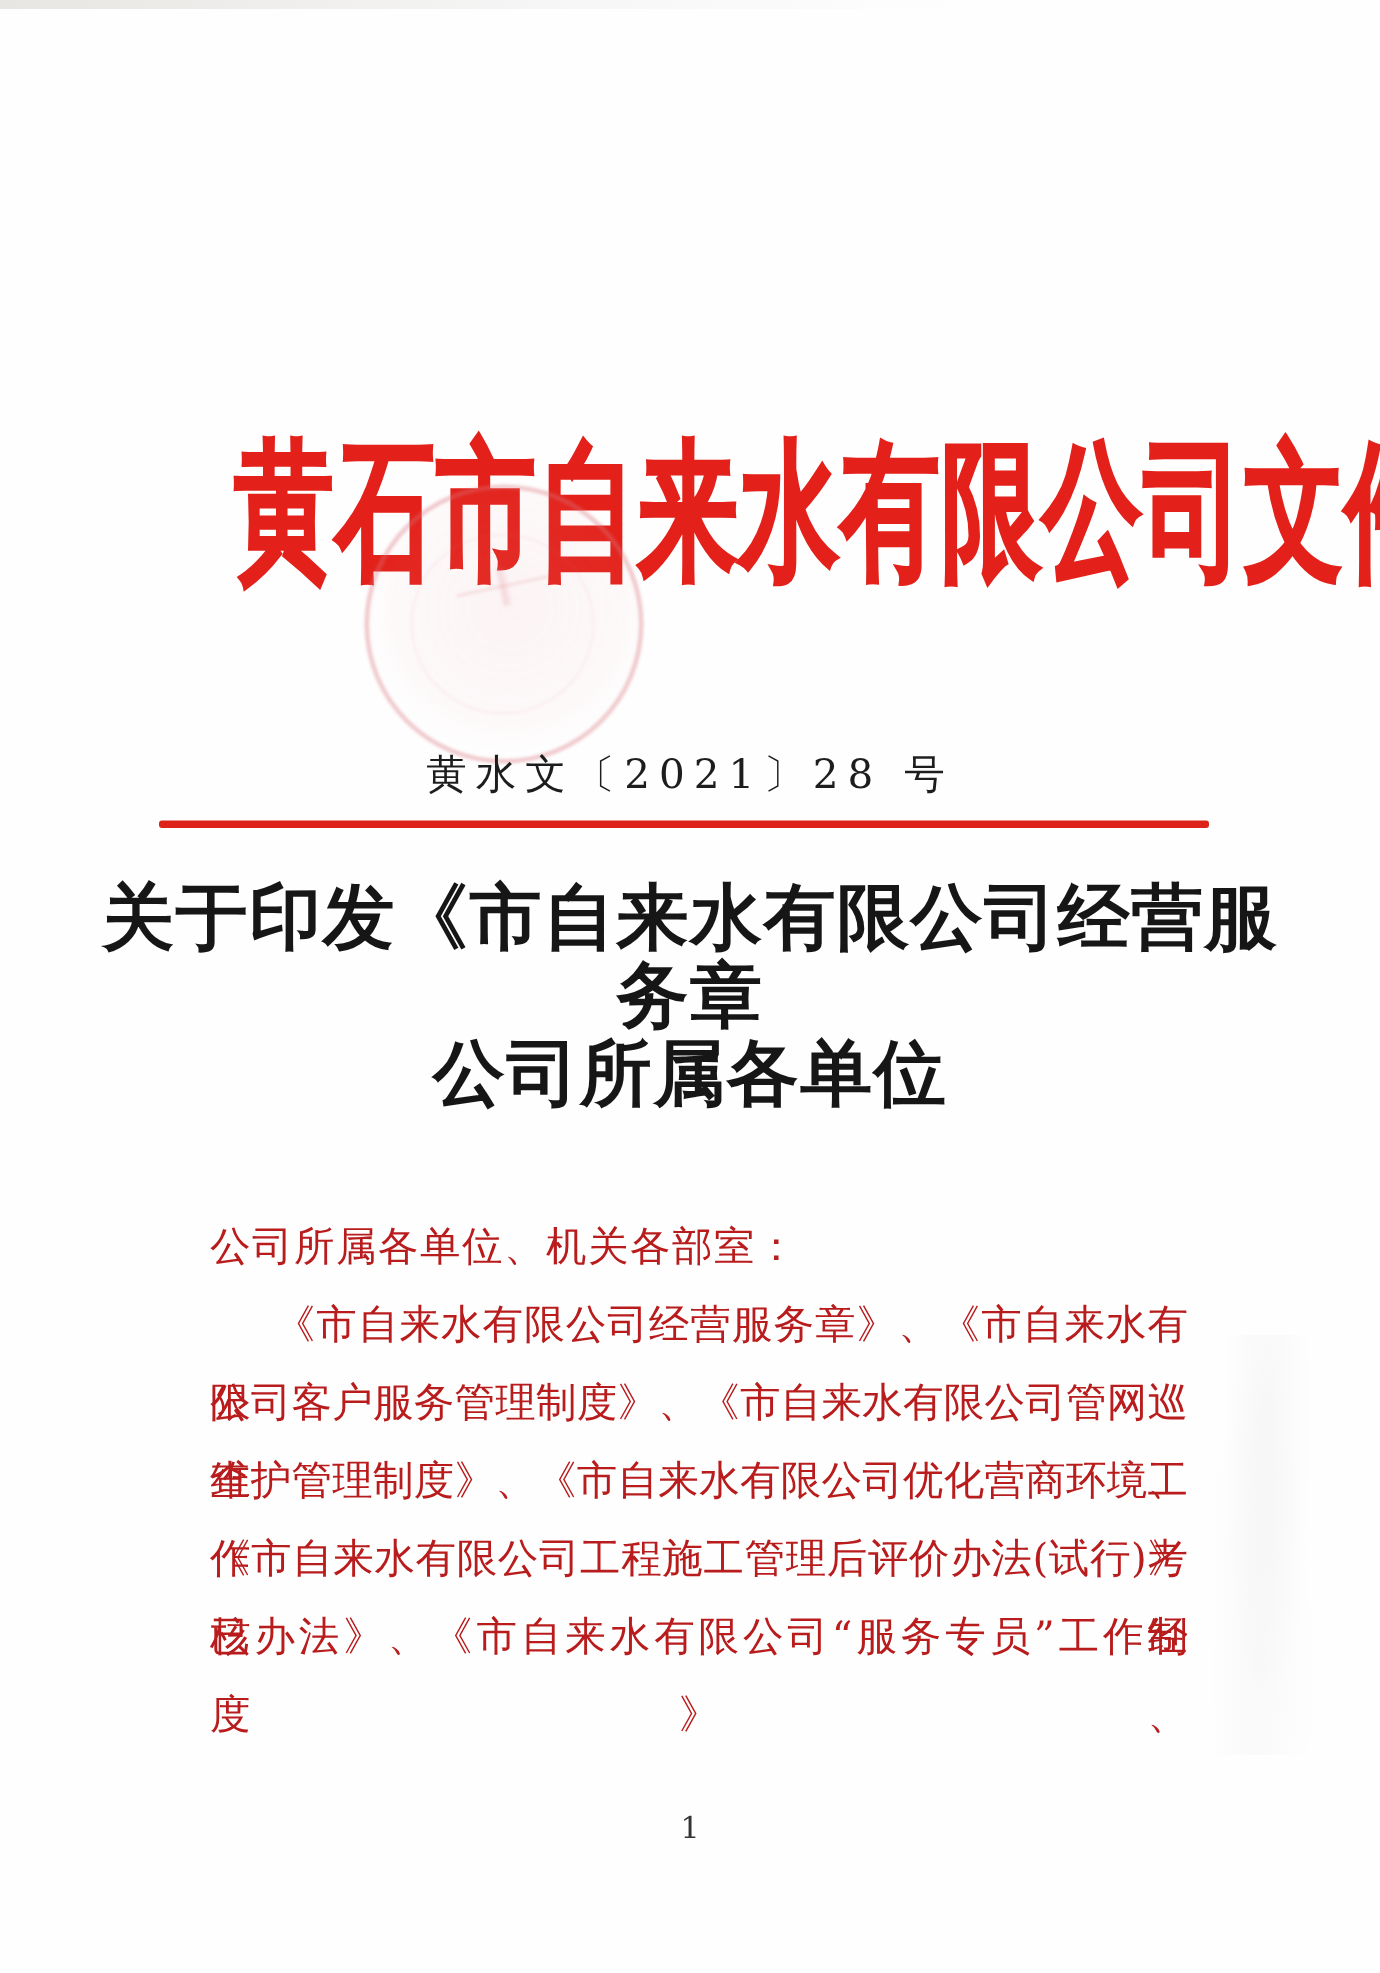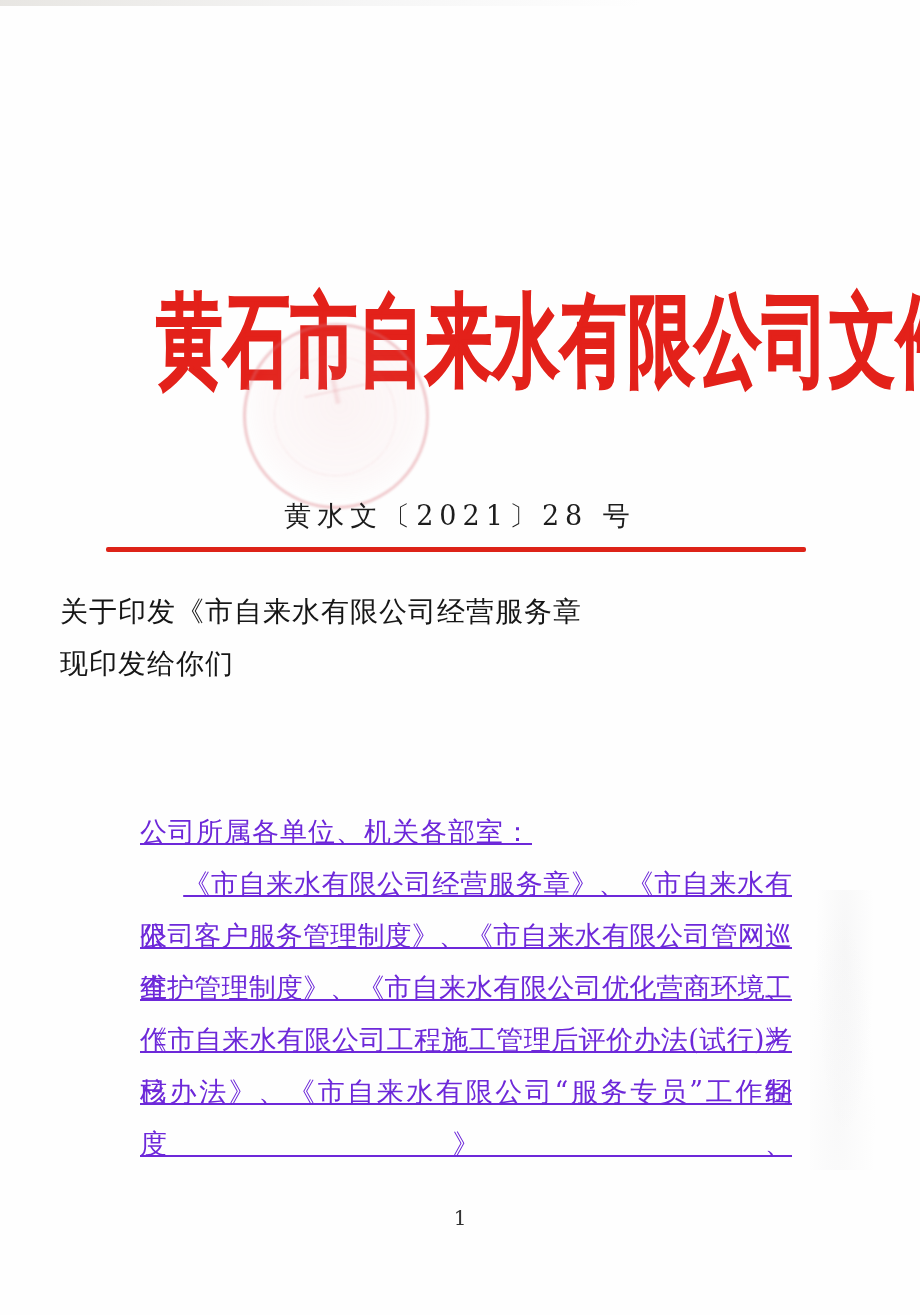--- a/index.html
+++ b/index.html
@@ -93,36 +93,35 @@
     height: 5px;
     background: #dd2318;
     border-radius: 2px;
   }
   
   .doc-title {
     position: absolute;
     left: 60px;
     top: 586px;
     width: 800px;
-    text-align: left;
-    font-size: 28px;
-    font-weight: normal;
+    text-align: center;
+    font-size: 48px;
+    font-weight: bold;
     color: #161616;
     line-height: 52px;
     letter-spacing: 1px;
   }
   
   .body-block {
     position: absolute;
     left: 140px;
     top: 806px;
     width: 652px;
     font-size: 27px;
-    color: #6d28d9;
-    text-decoration: underline;
+    color: #b91c1c;
   }
   .body-line {
     height: 52px;
     line-height: 52px;
     white-space: nowrap;
     letter-spacing: 1px;
   }
   .body-line.jl {
     white-space: normal;
     text-align: justify;
@@ -164,21 +163,21 @@
   <div class="org-title">黄石市自来水有限公司文件</div>
 
   <div class="seal"></div>
 
   <div class="doc-number">黄水文〔2021〕28 号</div>
 
   <div class="red-rule"></div>
 
   <div class="doc-title">
     <div class="title-line">关于印发《市自来水有限公司经营服务章</div>
-    <div class="title-line">现印发给你们</div>
+    <div class="title-line">公司所属各单位</div>
   </div>
 
   <div class="body-block">
     <div class="body-line">公司所属各单位、机关各部室：</div>
     <div class="body-line jl indent">《市自来水有限公司经营服务章》、《市自来水有限</div>
     <div class="body-line jl">公司客户服务管理制度》、《市自来水有限公司管网巡查、</div>
     <div class="body-line jl">维护管理制度》、《市自来水有限公司优化营商环境工作考</div>
     <div class="body-line jl">《市自来水有限公司工程施工管理后评价办法(试行)》已经</div>
     <div class="body-line jl">核办法》、《市自来水有限公司“服务专员”工作制度》、</div>
   </div>

